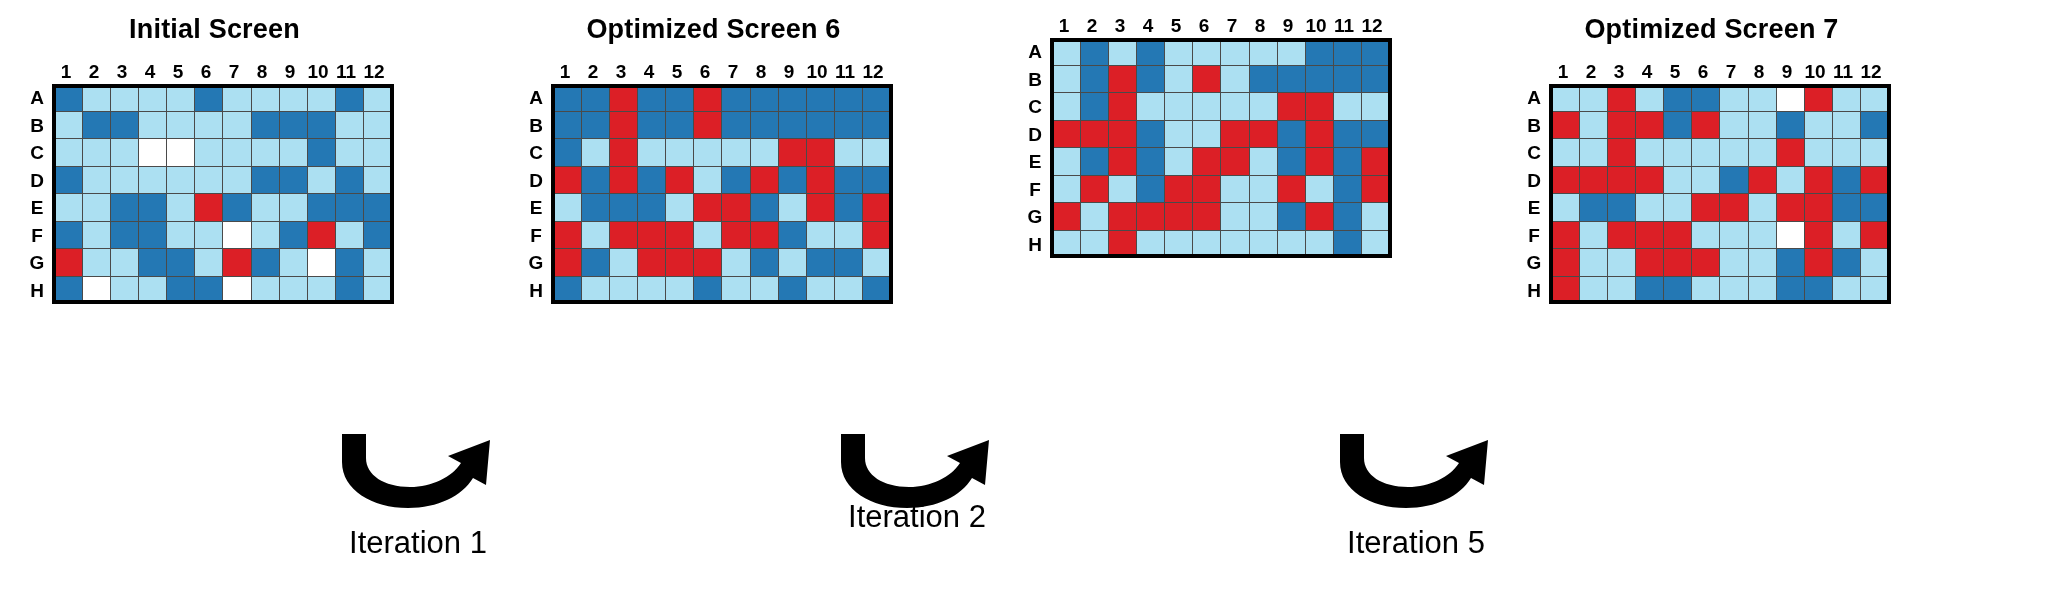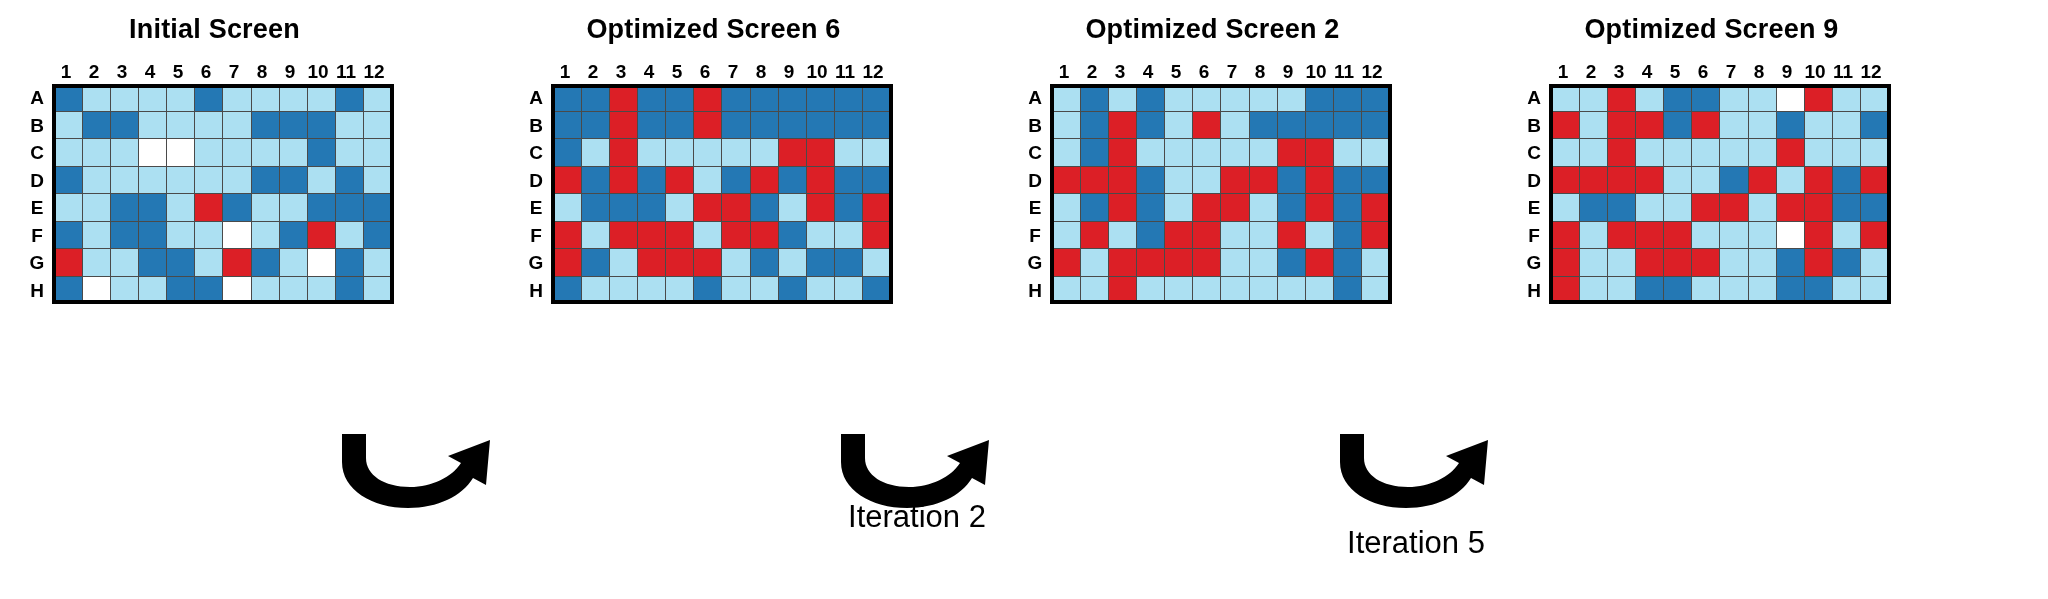--- a/index.html
+++ b/index.html
@@ -406,21 +406,20 @@
               <div class="cell c-L"></div>
               <div class="cell c-L"></div>
               <div class="cell c-D"></div>
             </div>
           </div>
           <div class="frame" style="top: 0px; height: 220px;"></div>
         </div>
       </div>
     </div>
     <div class="panel" style="left: 1020px;">
-      <div class="panel-title">Optimized Screen 2</div>
       <div class="grid-wrap">
         <div class="colhead">
           <span>1</span>
           <span>2</span>
           <span>3</span>
           <span>4</span>
           <span>5</span>
           <span>6</span>
           <span>7</span>
           <span>8</span>
@@ -564,21 +563,21 @@
               <div class="cell c-L"></div>
               <div class="cell c-D"></div>
               <div class="cell c-L"></div>
             </div>
           </div>
           <div class="frame" style="top: 0px; height: 220px;"></div>
         </div>
       </div>
     </div>
     <div class="panel" style="left: 1519px;">
-      <div class="panel-title">Optimized Screen 9</div>
+      <div class="panel-title">Optimized Screen 7</div>
       <div class="grid-wrap">
         <div class="colhead">
           <span>1</span>
           <span>2</span>
           <span>3</span>
           <span>4</span>
           <span>5</span>
           <span>6</span>
           <span>7</span>
           <span>8</span>
@@ -726,20 +725,21 @@
           </div>
           <div class="frame" style="top: 0px; height: 220px;"></div>
         </div>
       </div>
     </div>
     <div class="arrow" style="left: 330px; top: 432px;">
       <svg viewBox="0 0 175 85" xmlns="http://www.w3.org/2000/svg">
         <path d="M12 2 L12 30 C12 58 42 76 78 76 C108 76 132 64 143 46 L156 53 L160 8 L118 24 L131 31 C122 45 102 55 80 55 C54 55 36 43 36 26 L36 2 Z" fill="#000000"></path>
       </svg>
     </div>
+    <div class="iter-label" style="left: 288px; top: 525px;">Iteration 1</div>
     <div class="arrow" style="left: 829px; top: 432px;">
       <svg viewBox="0 0 175 85" xmlns="http://www.w3.org/2000/svg">
         <path d="M12 2 L12 30 C12 58 42 76 78 76 C108 76 132 64 143 46 L156 53 L160 8 L118 24 L131 31 C122 45 102 55 80 55 C54 55 36 43 36 26 L36 2 Z" fill="#000000"></path>
       </svg>
     </div>
     <div class="iter-label" style="left: 787px; top: 499px;">Iteration 2</div>
     <div class="arrow" style="left: 1328px; top: 432px;">
       <svg viewBox="0 0 175 85" xmlns="http://www.w3.org/2000/svg">
         <path d="M12 2 L12 30 C12 58 42 76 78 76 C108 76 132 64 143 46 L156 53 L160 8 L118 24 L131 31 C122 45 102 55 80 55 C54 55 36 43 36 26 L36 2 Z" fill="#000000"></path>
       </svg>

